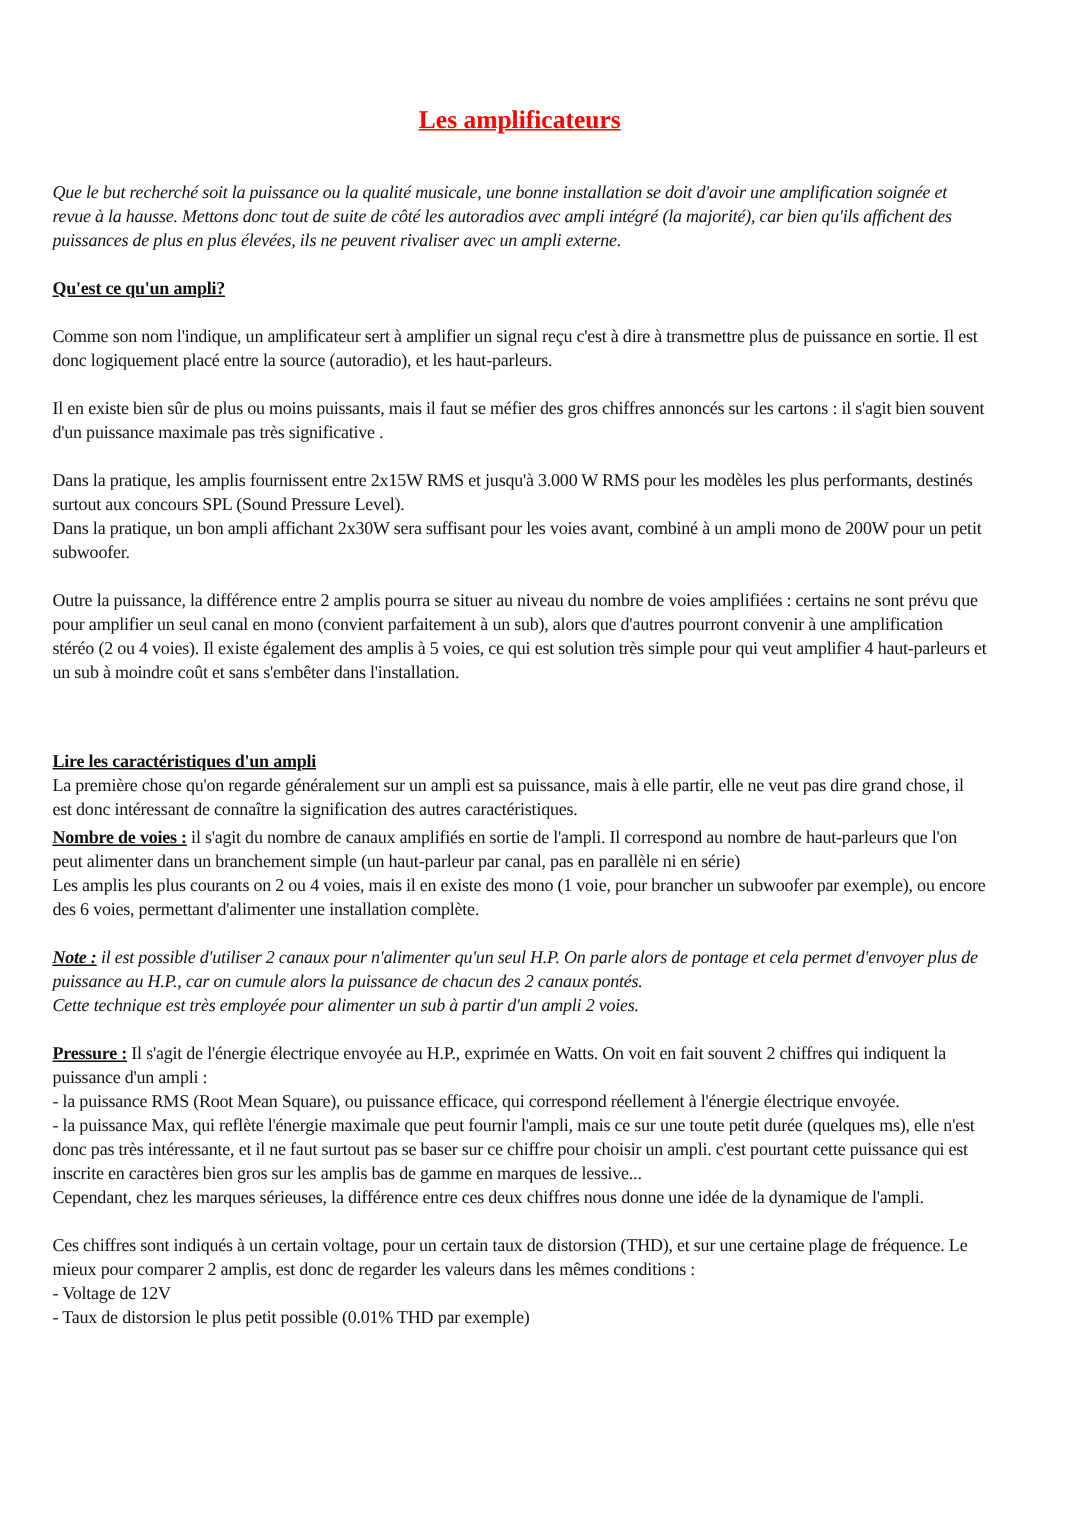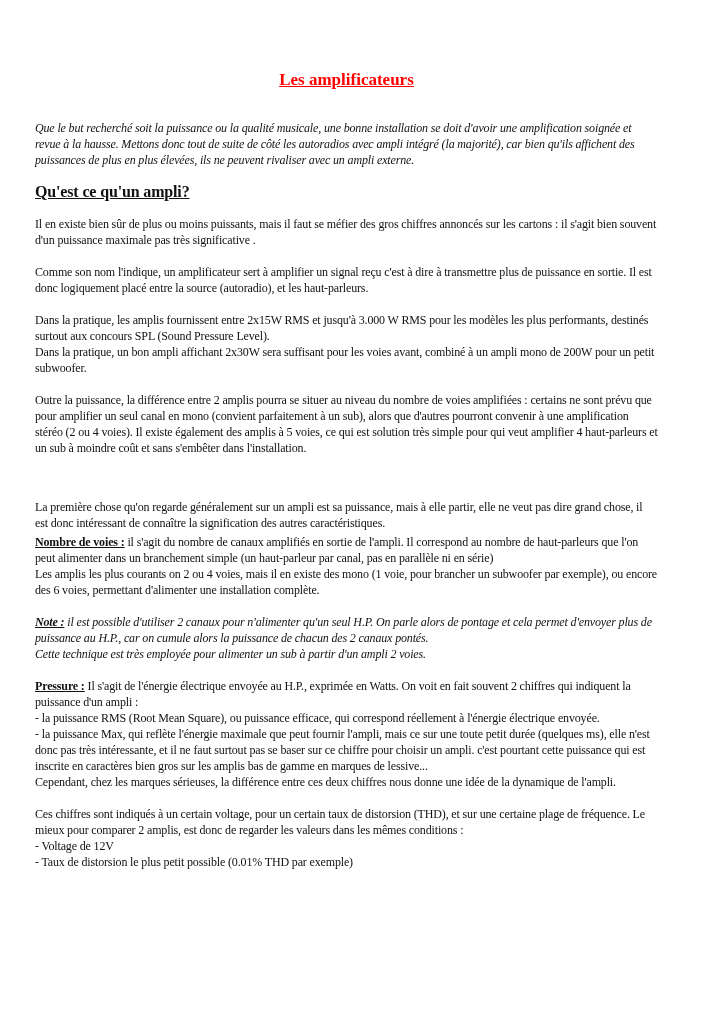--- a/index.html
+++ b/index.html
@@ -34,21 +34,21 @@
   .para {
     margin: 16px 0;
     white-space: pre-wrap;
   }
   .intro {
     margin-top: 30px;
     font-style: italic;
   }
   .heading {
     margin: 16px 0;
-    font-size: 16px;
+    font-size: 12px;
     font-weight: bold;
     text-decoration: underline;
   }
   .block-characteristics {
     margin-top: 43px;
   }
   .block-characteristics .heading {
     margin: 0;
   }
   .block-characteristics .para {
@@ -67,30 +67,31 @@
 <body>
 
 <div class="page">
 
   <h1 class="doc-title">Les amplificateurs</h1>
 
   <p class="para intro">Que le but recherché soit la puissance ou la qualité musicale, une bonne installation se doit d'avoir une amplification soignée et revue à la hausse. Mettons donc tout de suite de côté les autoradios avec ampli intégré (la majorité), car bien qu'ils affichent des puissances de plus en plus élevées, ils ne peuvent rivaliser avec un ampli externe.</p>
 
   <h2 class="heading">Qu'est ce qu'un ampli?</h2>
 
+  <p class="para">Comme son nom l'indique, un amplificateur sert à amplifier un signal reçu c'est à dire à transmettre plus de puissance en sortie. Il est donc logiquement placé entre la source (autoradio), et les haut-parleurs.</p>
+
   <p class="para">Il en existe bien sûr de plus ou moins puissants, mais il faut se méfier des gros chiffres annoncés sur les cartons : il s'agit bien souvent d'un puissance maximale pas très significative .</p>
-
-  <p class="para">Comme son nom l'indique, un amplificateur sert à amplifier un signal reçu c'est à dire à transmettre plus de puissance en sortie. Il est donc logiquement placé entre la source (autoradio), et les haut-parleurs.</p>
 
   <p class="para">Dans la pratique, les amplis fournissent entre 2x15W RMS et jusqu'à 3.000 W RMS pour les modèles les plus performants, destinés surtout aux concours SPL (Sound Pressure Level).
 Dans la pratique, un bon ampli affichant 2x30W sera suffisant pour les voies avant, combiné à un ampli mono de 200W pour un petit subwoofer.</p>
 
   <p class="para">Outre la puissance, la différence entre 2 amplis pourra se situer au niveau du nombre de voies amplifiées : certains ne sont prévu que pour amplifier un seul canal en mono (convient parfaitement à un sub), alors que d'autres pourront convenir à une amplification stéréo (2 ou 4 voies). Il existe également des amplis à 5 voies, ce qui est solution très simple pour qui veut amplifier 4 haut-parleurs et un sub à moindre coût et sans s'embêter dans l'installation.</p>
 
   <div class="block-characteristics">
+    <h2 class="heading">Lire les caractéristiques d'un ampli</h2>
     <p class="para">La première chose qu'on regarde généralement sur un ampli est sa puissance, mais à elle partir, elle ne veut pas dire grand chose, il est donc intéressant de connaître la signification des autres caractéristiques.</p>
   </div>
 
   <p class="para gap-before"><span class="lead-label">Nombre de voies :</span><span> il s'agit du nombre de canaux amplifiés en sortie de l'ampli. Il correspond au nombre de haut-parleurs que l'on peut alimenter dans un branchement simple (un haut-parleur par canal, pas en parallèle ni en série)
 Les amplis les plus courants on 2 ou 4 voies, mais il en existe des mono (1 voie, pour brancher un subwoofer par exemple), ou encore des 6 voies, permettant d'alimenter une installation complète.</span></p>
 
   <p class="para italic"><span class="lead-label">Note :</span><span> il est possible d'utiliser 2 canaux pour n'alimenter qu'un seul H.P. On parle alors de pontage et cela permet d'envoyer plus de puissance au H.P., car on cumule alors la puissance de chacun des 2 canaux pontés.
 Cette technique est très employée pour alimenter un sub à partir d'un ampli 2 voies.</span></p>
 
   <p class="para"><span class="lead-label">Pressure :</span><span> Il s'agit de l'énergie électrique envoyée au H.P., exprimée en Watts. On voit en fait souvent 2 chiffres qui indiquent la puissance d'un ampli :

